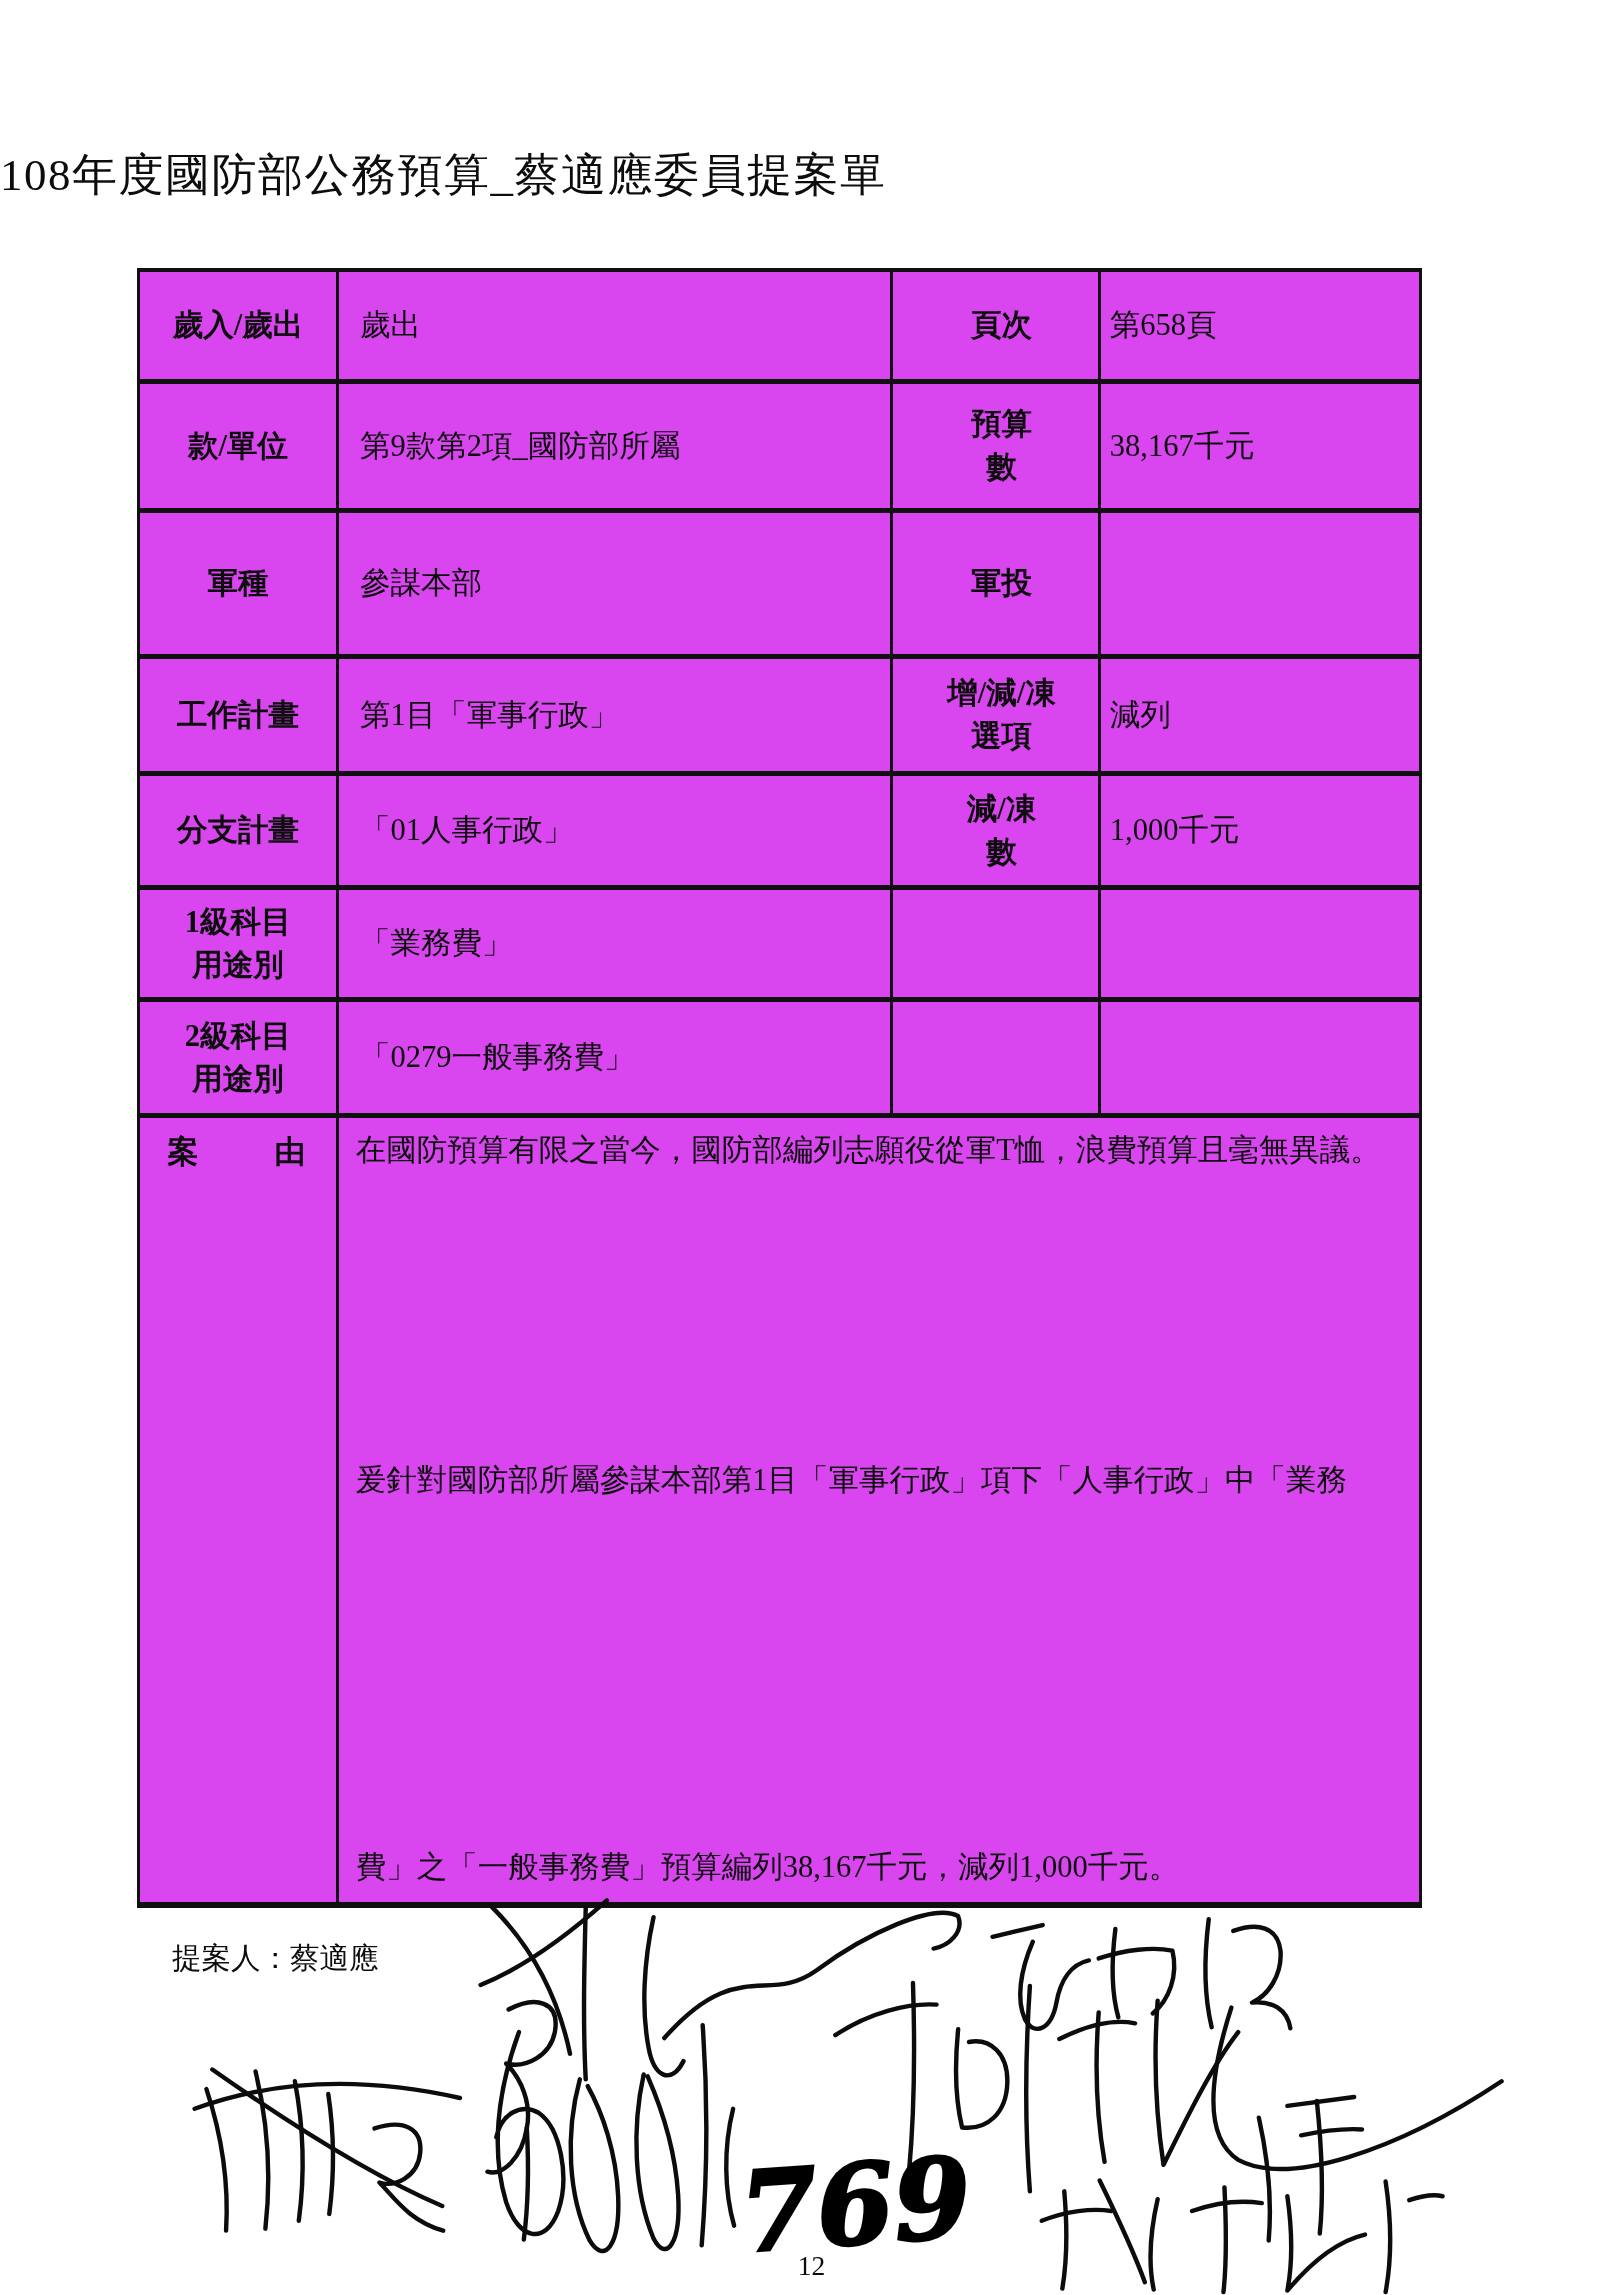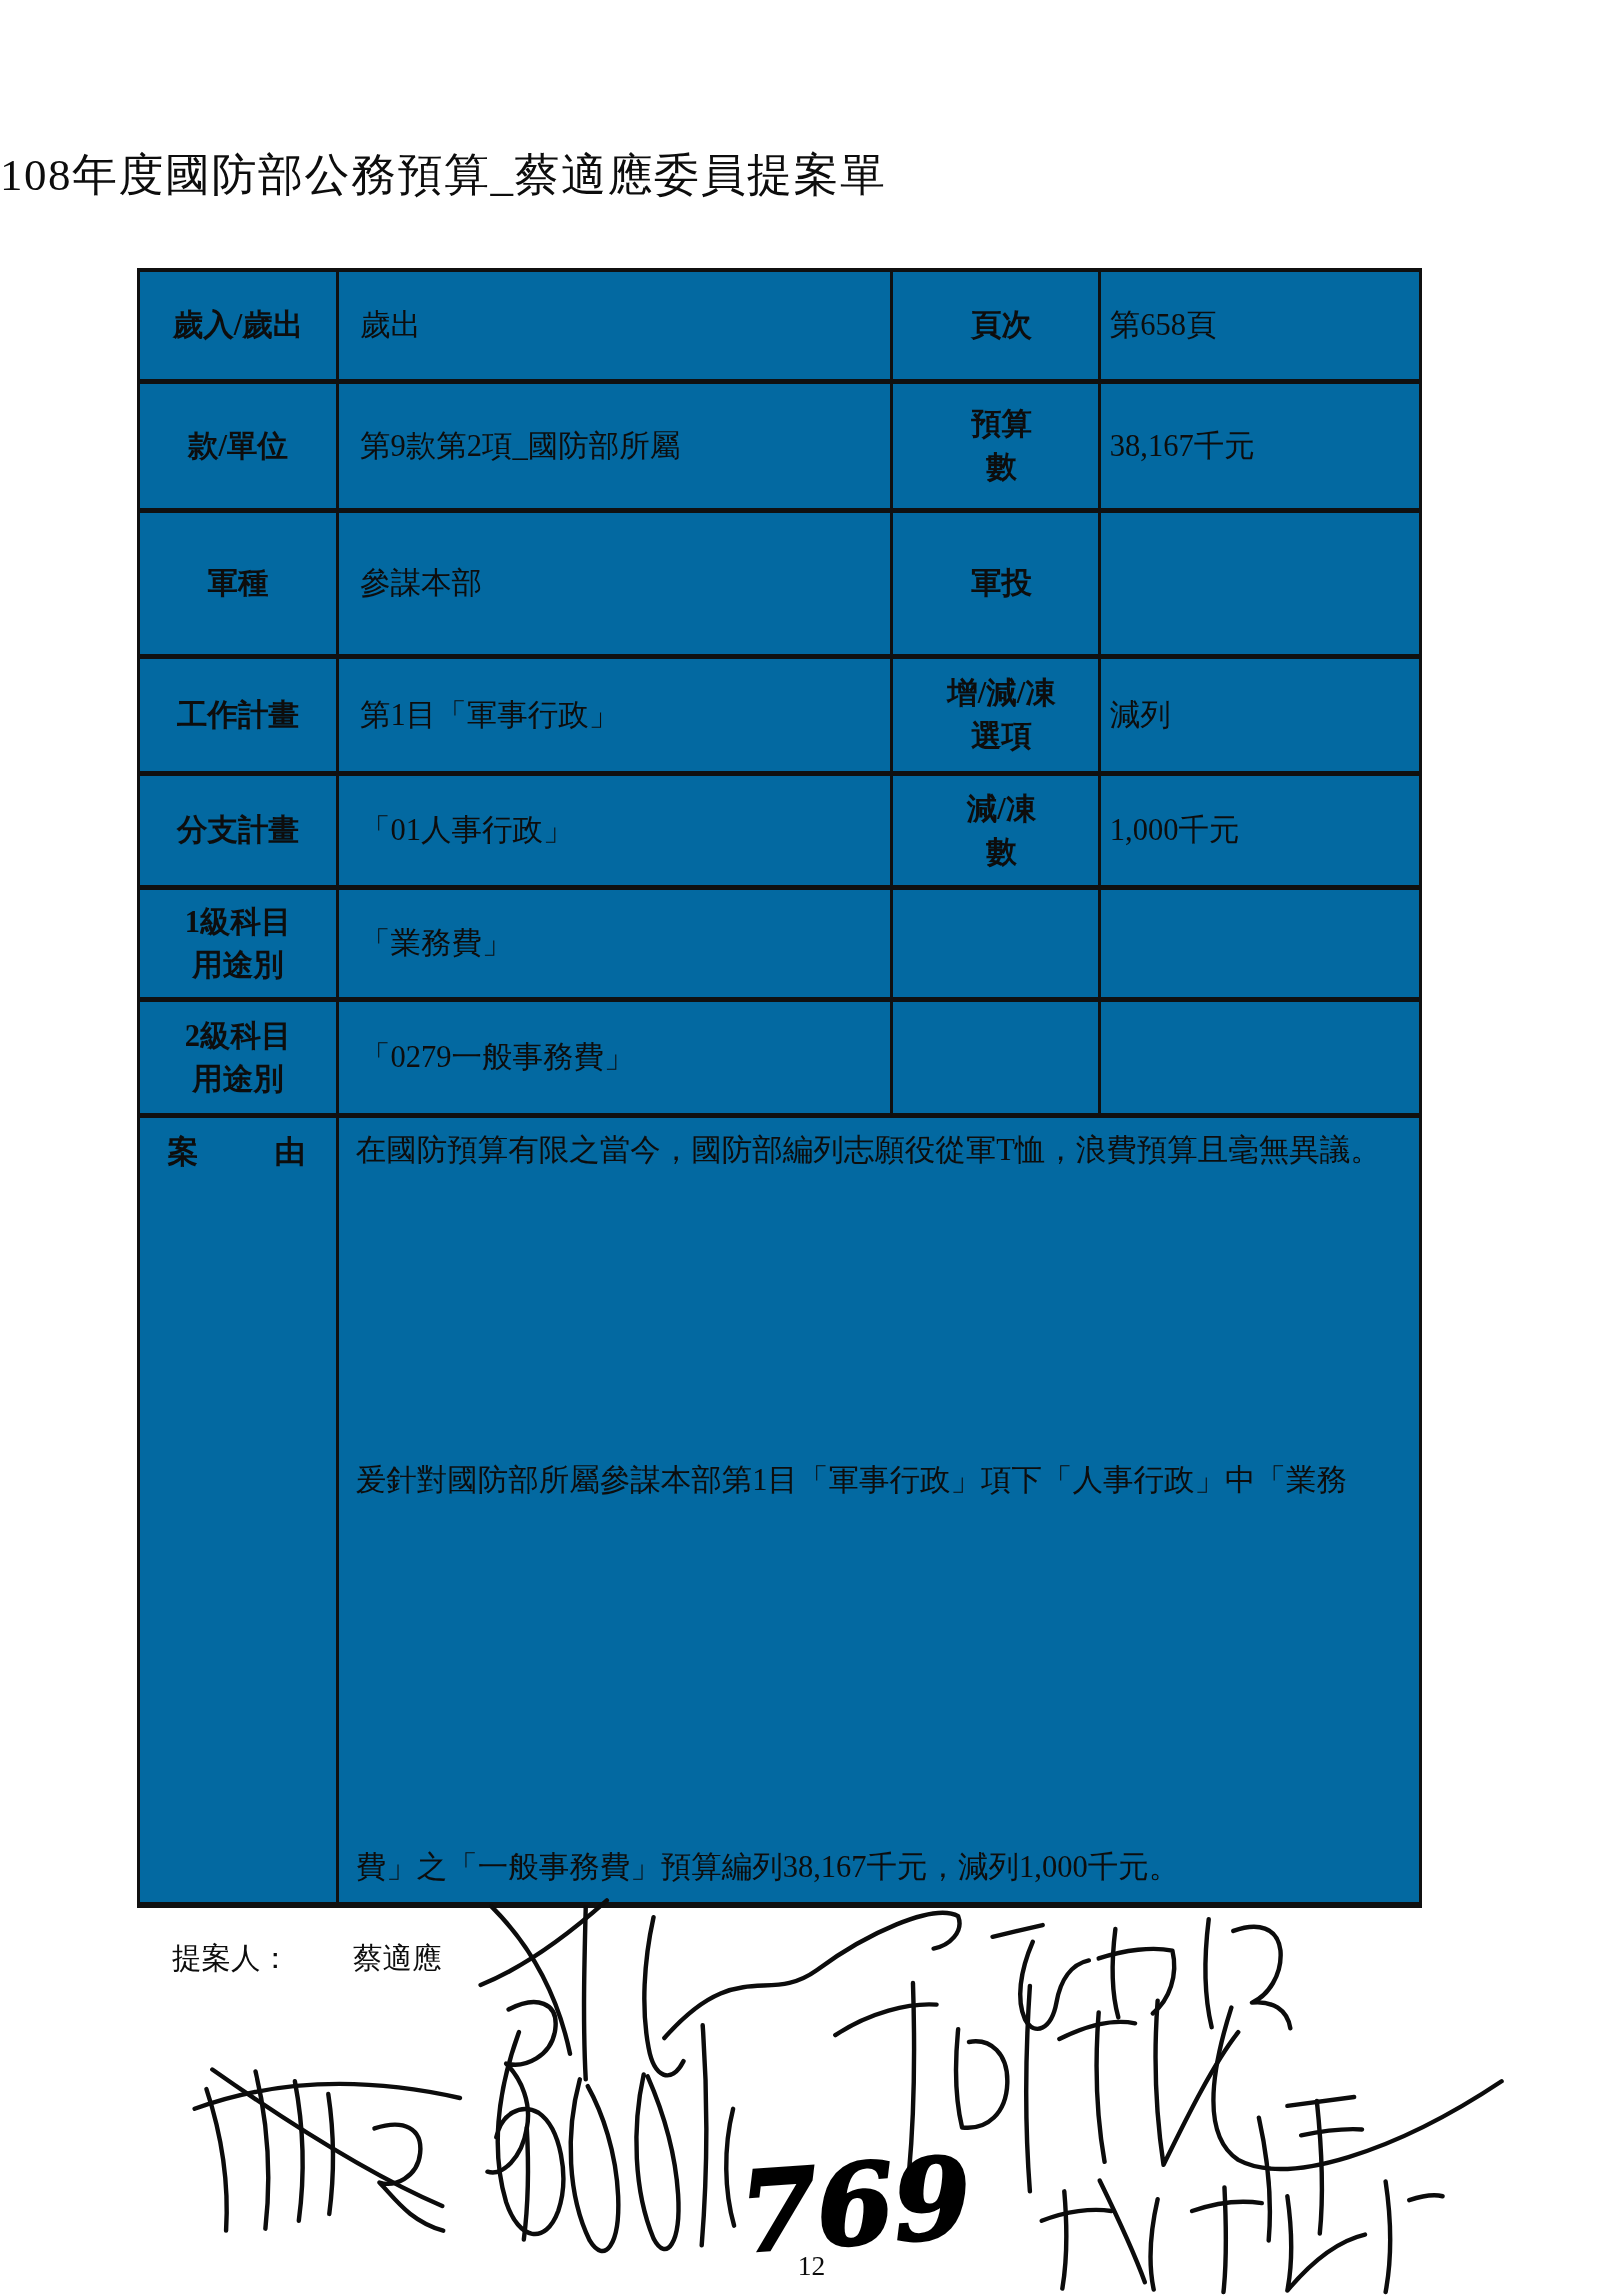--- a/index.html
+++ b/index.html
@@ -21,21 +21,21 @@
   
   .budget-table{
     position:absolute;left:137px;top:268px;
     width:1285px;height:1640px;
     box-sizing:border-box;
     border:4.9px solid #101010;
     border-left-width:3.9px;border-right-width:3.9px;border-bottom-width:6.4px;
     display:grid;
     grid-template-columns:199px 554px 208px 1fr;
     grid-template-rows:112px 129px 146px 117px 114px 112px 116px 1fr;
-    background:#0369a1;
+    background:#d946ef;
   }
   .t-row{display:contents;}
   .cell{
     box-sizing:border-box;
     border-bottom:5.4px solid #101010;
     display:flex;align-items:center;
     font-size:30.5px;line-height:1.4;
     white-space:pre-line;
   }
   .cell.lab{
@@ -72,21 +72,21 @@
     box-sizing:border-box;
     font-size:30.5px;font-weight:400;line-height:1.45;
   }
   .case-line{position:absolute;left:16.7px;right:14.7px;margin:0;}
   .case-line.l1{top:10px;}
   .case-line.l2{top:340px;}
   .case-line.l3{bottom:12.8px;}
   
   .proposer-row{
     position:absolute;left:172px;top:1939px;
-    font-size:29.5px;display:flex;gap:63px;align-items:flex-end;
+    font-size:29.5px;display:flex;align-items:flex-end;
   }
   .page-number{
     position:absolute;left:0;top:2250px;width:100%;
     text-align:center;font-size:27.5px;
     font-family:"Liberation Serif","DejaVu Serif",serif;
   }
   
   .signatures{
     position:absolute;left:0;top:0;width:1623px;height:2295px;
     pointer-events:none;

